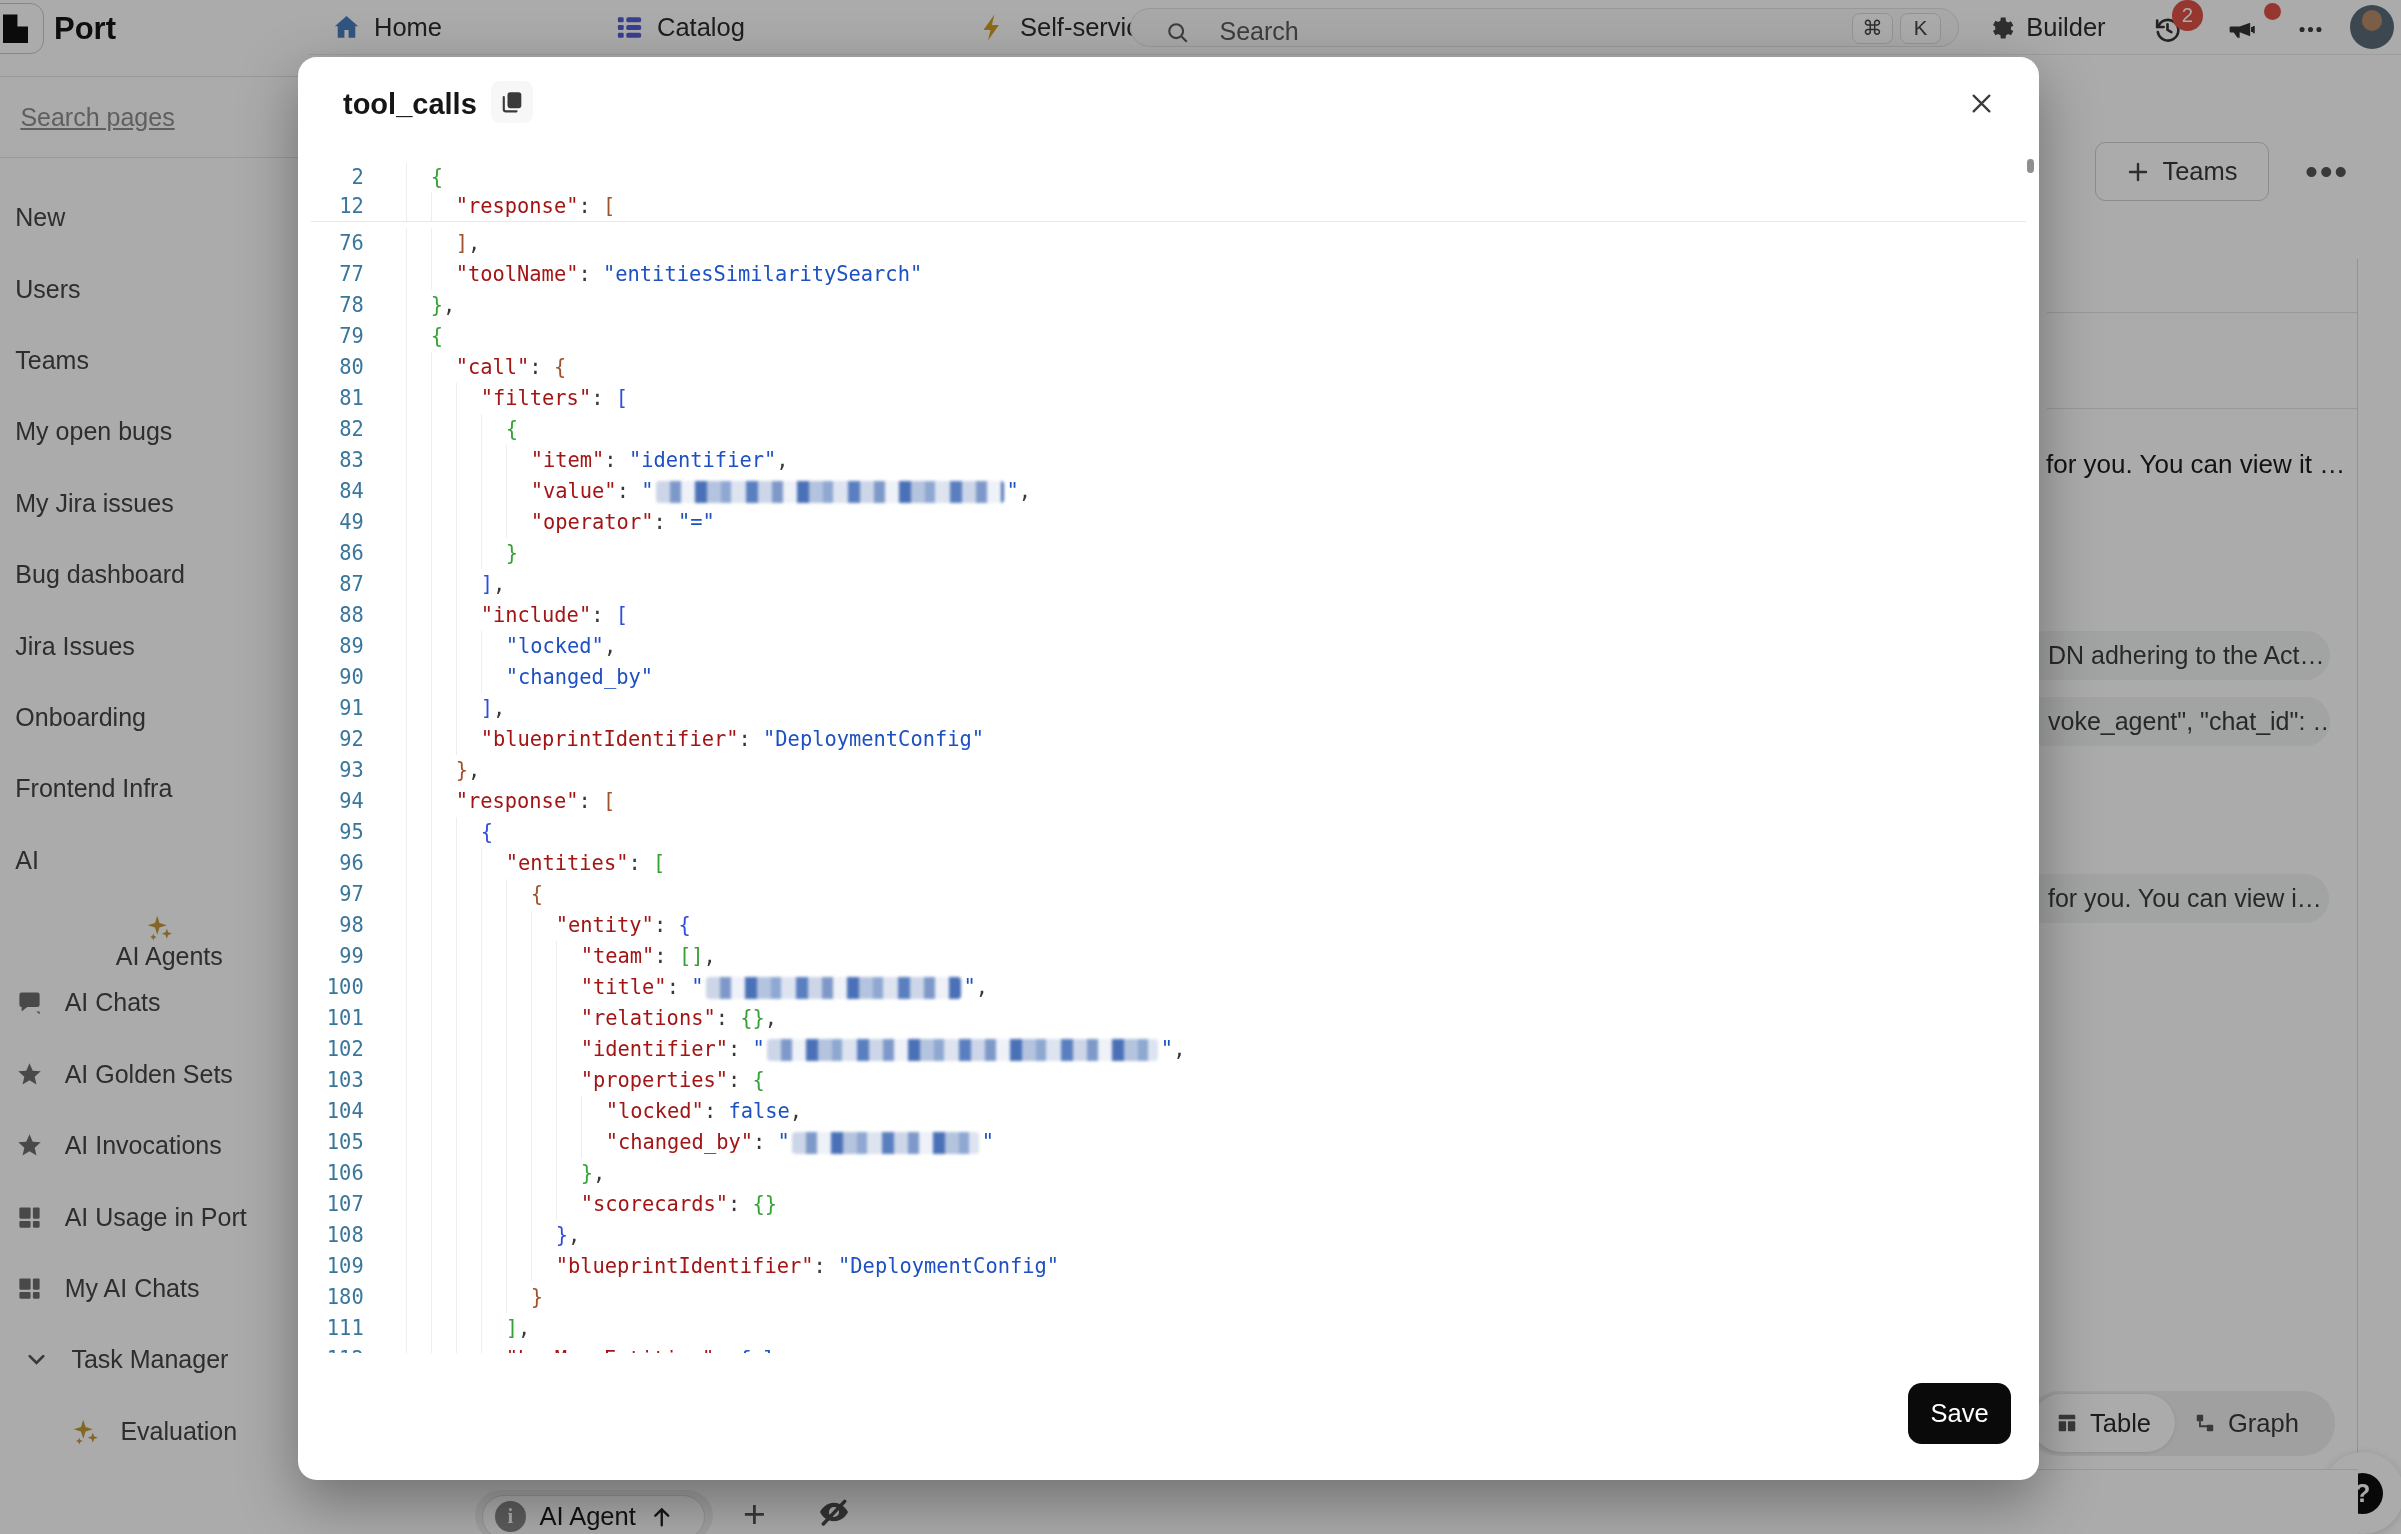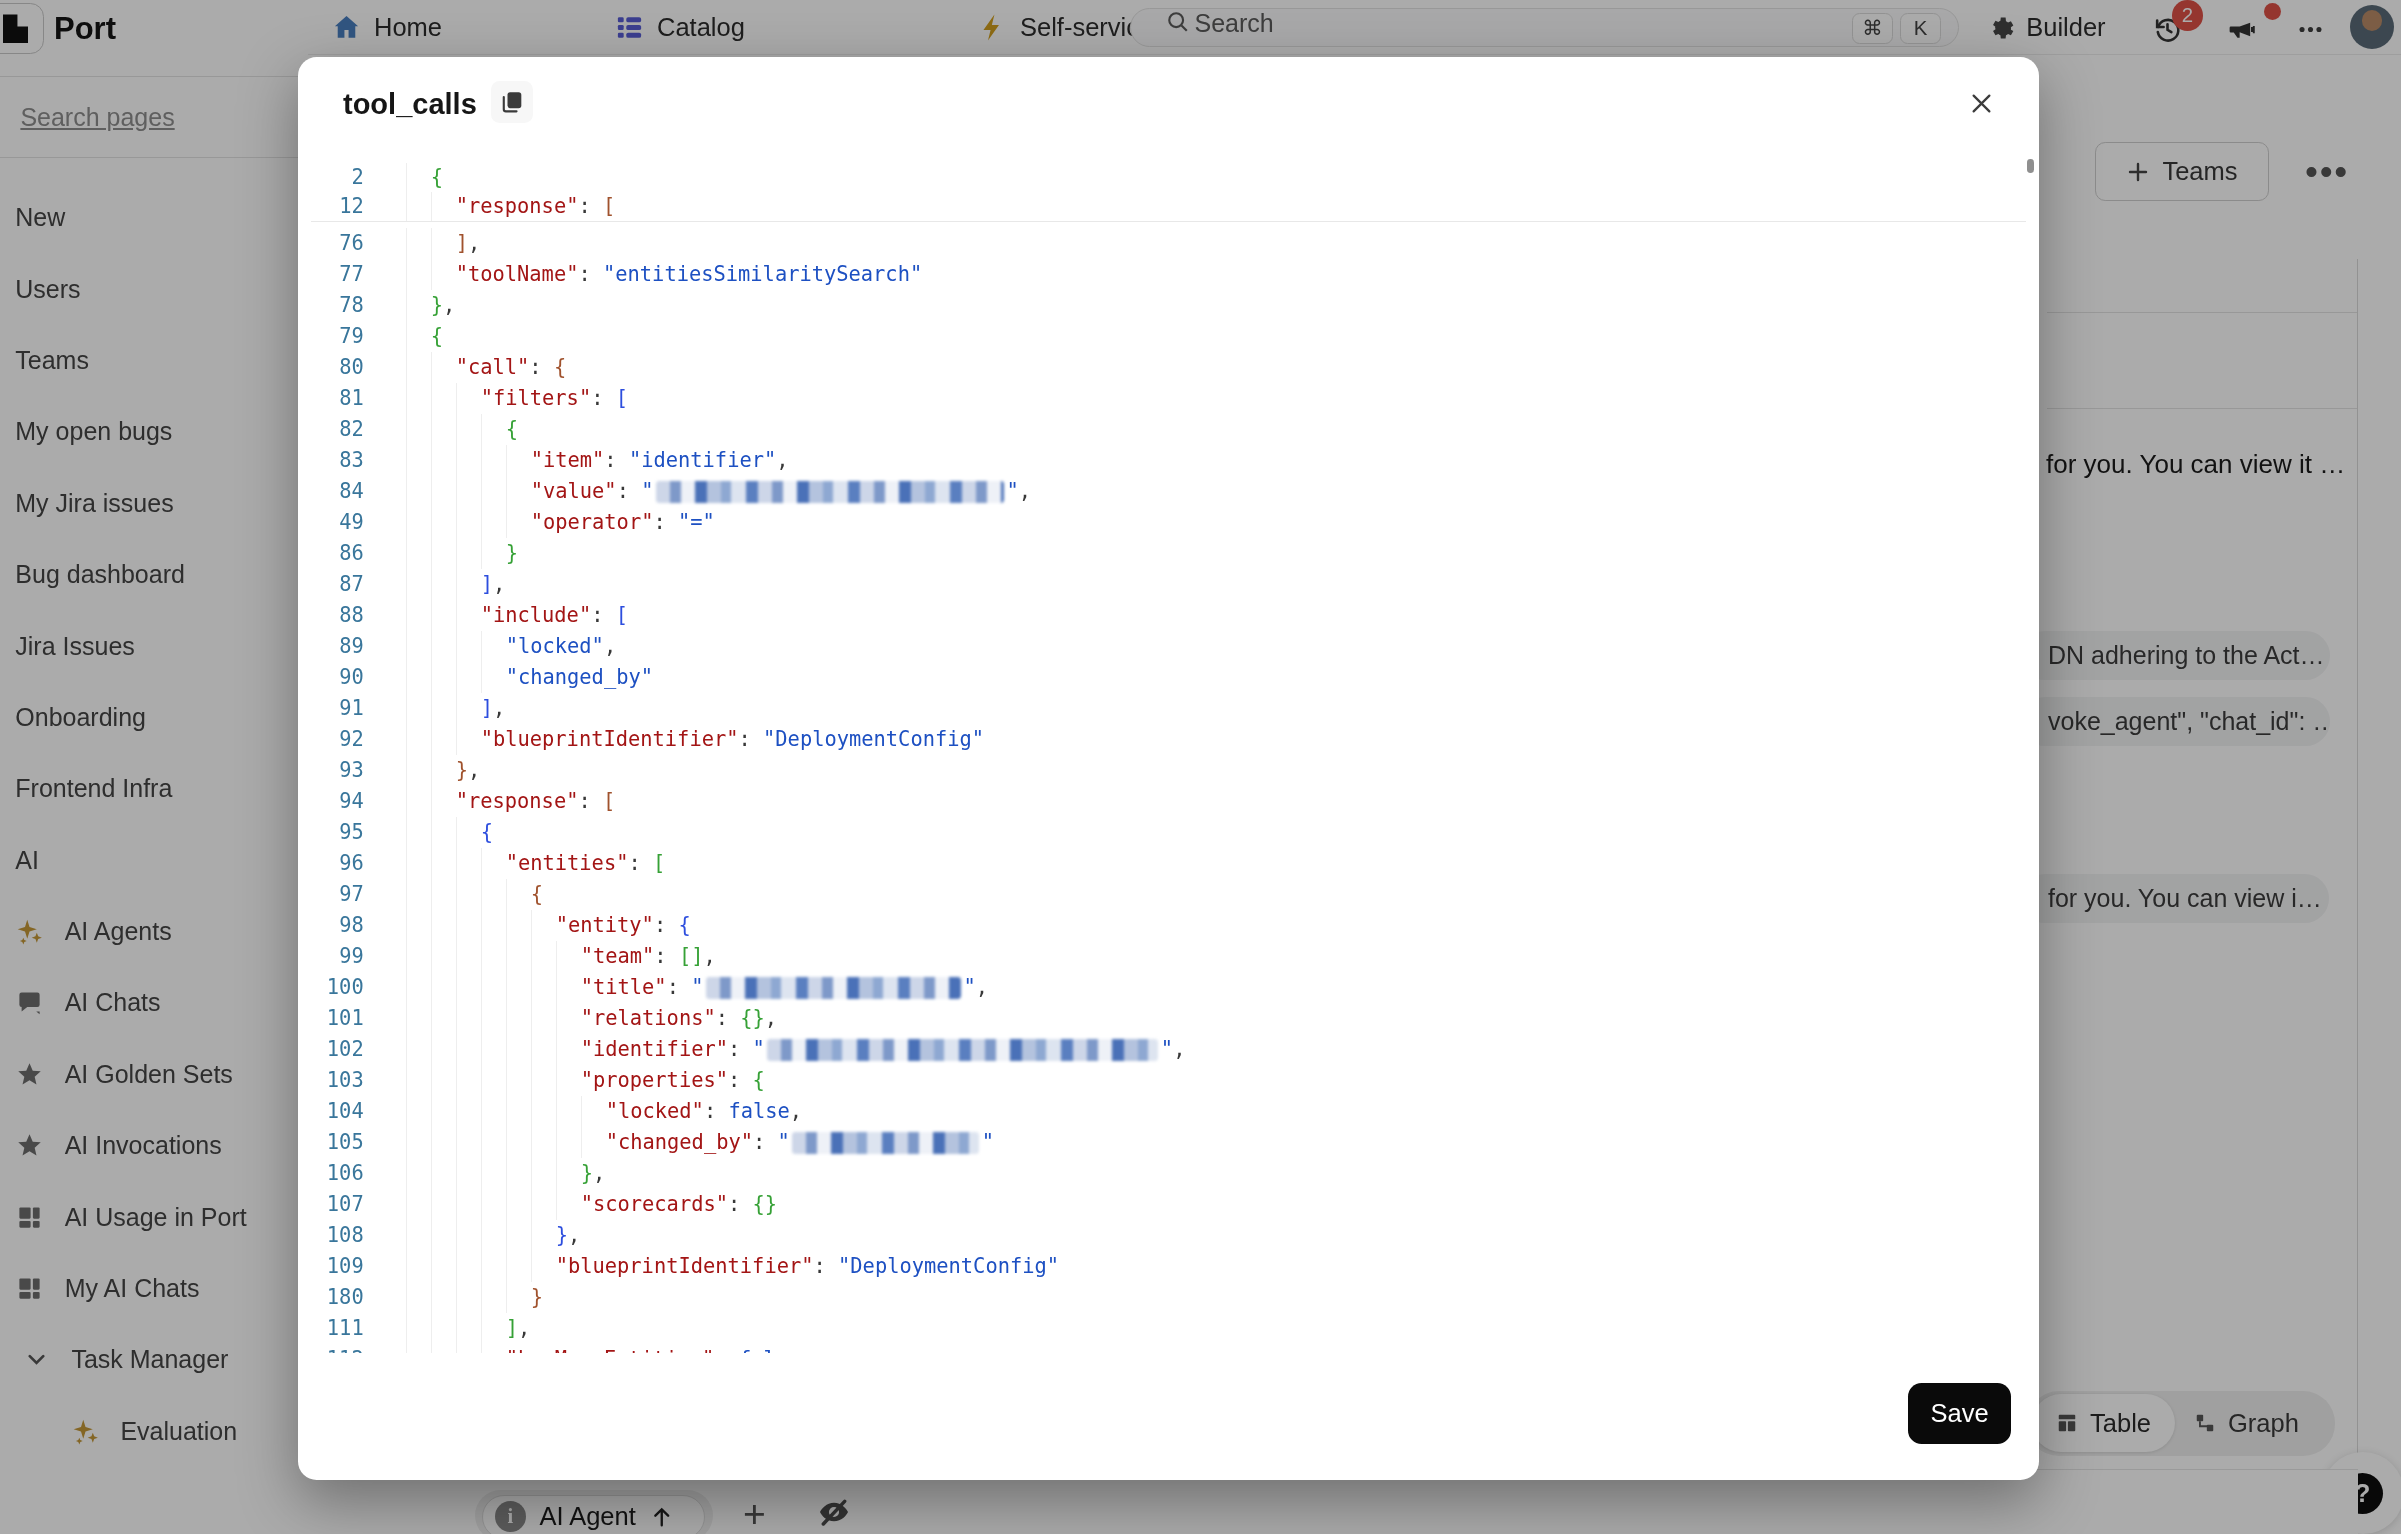--- a/index.html
+++ b/index.html
@@ -7,21 +7,21 @@
        font-family:"Liberation Sans",sans-serif;background:#ffffff;}
   
   .page{position:absolute;inset:0;z-index:1;background:#fff;}
   
   .topbar{position:absolute;left:0;top:0;width:2401px;height:54px;background:#fff;border-bottom:0.8px solid #ececec;}
   .brandbox{position:absolute;left:-13.6px;top:3.4px;width:56px;height:49px;border:1.7px solid #c9c9c9;border-radius:13.6px;display:flex;align-items:center;justify-content:center;}
   .brandglyph{width:25.5px;height:29px;background:#111;clip-path:polygon(0 0,58% 0,58% 42%,100% 42%,100% 100%,0 100%);}
   .brand{position:absolute;left:54px;top:11px;font-size:31px;font-weight:700;color:#161616;}
   .navitem{position:absolute;top:10.2px;height:34px;display:flex;align-items:center;gap:12px;font-size:25.5px;color:#2d2d2d;cursor:pointer;}
   .navitem svg{width:31px;height:31px;}
-  .searchpill{position:absolute;left:1130px;top:7.6px;width:829px;height:39px;border:1.7px solid #e3e3e3;background:#fbfbfc;border-radius:22px;display:flex;align-items:flex-start;padding-left:34px;box-sizing:border-box;color:#5b5b5b;font-size:25px;gap:4px;}
+  .searchpill{position:absolute;left:1130px;top:7.6px;width:829px;height:39px;border:1.7px solid #e3e3e3;background:#fbfbfc;border-radius:22px;display:flex;align-items:flex-end;padding-left:34px;box-sizing:border-box;color:#5b5b5b;font-size:25px;gap:29px;}
   .kbd{position:absolute;top:4.2px;width:39px;height:29px;background:#fff;border:0.8px solid #dcdcdc;border-radius:7.6px;display:flex;align-items:center;justify-content:center;font-size:20.4px;color:#444;}
   .builder{position:absolute;left:1987px;top:10.2px;display:flex;align-items:center;gap:10.2px;font-size:25.5px;color:#2d2d2d;height:34px;}
   .tbicon{position:absolute;top:12px;width:34px;height:34px;display:flex;align-items:center;justify-content:center;}
   .badge{position:absolute;left:2172px;top:0px;min-width:31px;height:31px;background:#df5147;border-radius:15.3px;color:#fff;font-size:20.4px;display:flex;align-items:center;justify-content:center;z-index:2;}
   .reddot{position:absolute;left:2264px;top:3.4px;width:17px;height:17px;border-radius:50%;background:#df5147;}
   .avatar{position:absolute;left:2350px;top:5.1px;width:44px;height:44px;border-radius:50%;overflow:hidden;background:#5a6b78;}
   .avatar .head{position:absolute;left:12px;top:5.1px;width:20.4px;height:20.4px;border-radius:50%;background:#b98b68;}
   .avatar .body{position:absolute;left:1.7px;top:24px;width:41px;height:25.5px;border-radius:50% 50% 0 0;background:#273645;}
   
   .sidebar{position:absolute;left:0;top:54px;width:308px;bottom:0;background:#fff;}
@@ -201,21 +201,21 @@
         </div>
         <div class="sb-item" style="top: 645px; padding-left: 15.3px;">
           <span>Onboarding</span>
         </div>
         <div class="sb-item" style="top: 716px; padding-left: 15.3px;">
           <span>Frontend Infra</span>
         </div>
         <div class="sb-item" style="top: 788px; padding-left: 15.3px;">
           <span>AI</span>
         </div>
-        <div class="sb-item" style="top: 859px; padding-left: 15.3px;">
+        <div class="sb-item" style="top: 859px; padding-left: 15.3px; flex-direction: column;">
           <span class="ic">
             <svg viewBox="0 0 24 24" width="27" height="27">
               <g fill="#c59838">
                 <path d="M10 1.5 12 8l6.5 2L12 12l-2 6.5L8 12 1.5 10 8 8Z"></path>
                 <path d="m18.5 13 1.2 3.3L23 17.5l-3.3 1.2-1.2 3.3-1.2-3.3-3.3-1.2 3.3-1.2Z"></path>
                 <path d="m6.5 17.5.9 2.1 2.1.9-2.1.9-.9 2.1-.9-2.1-2.1-.9 2.1-.9Z"></path>
               </g>
             </svg>
           </span>
           <span>AI Agents</span>

